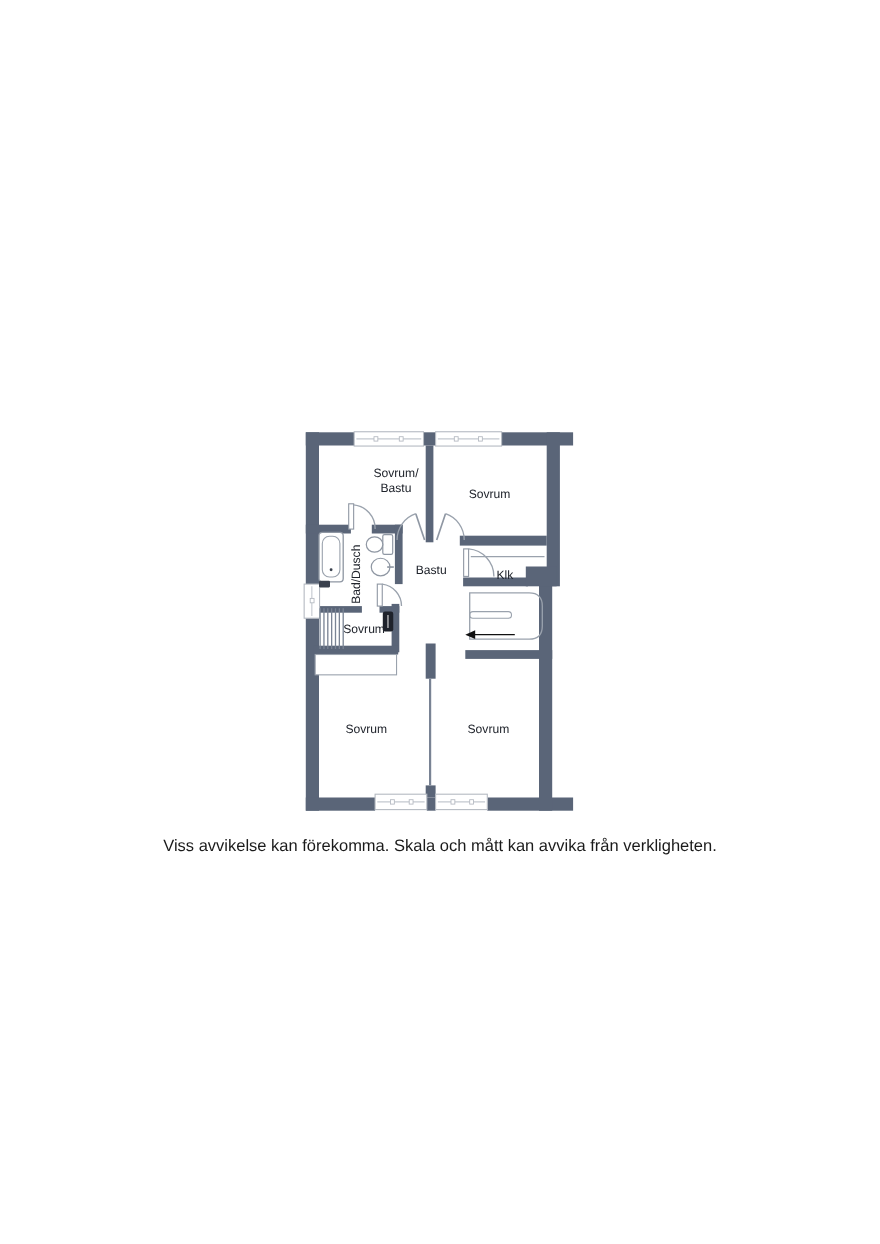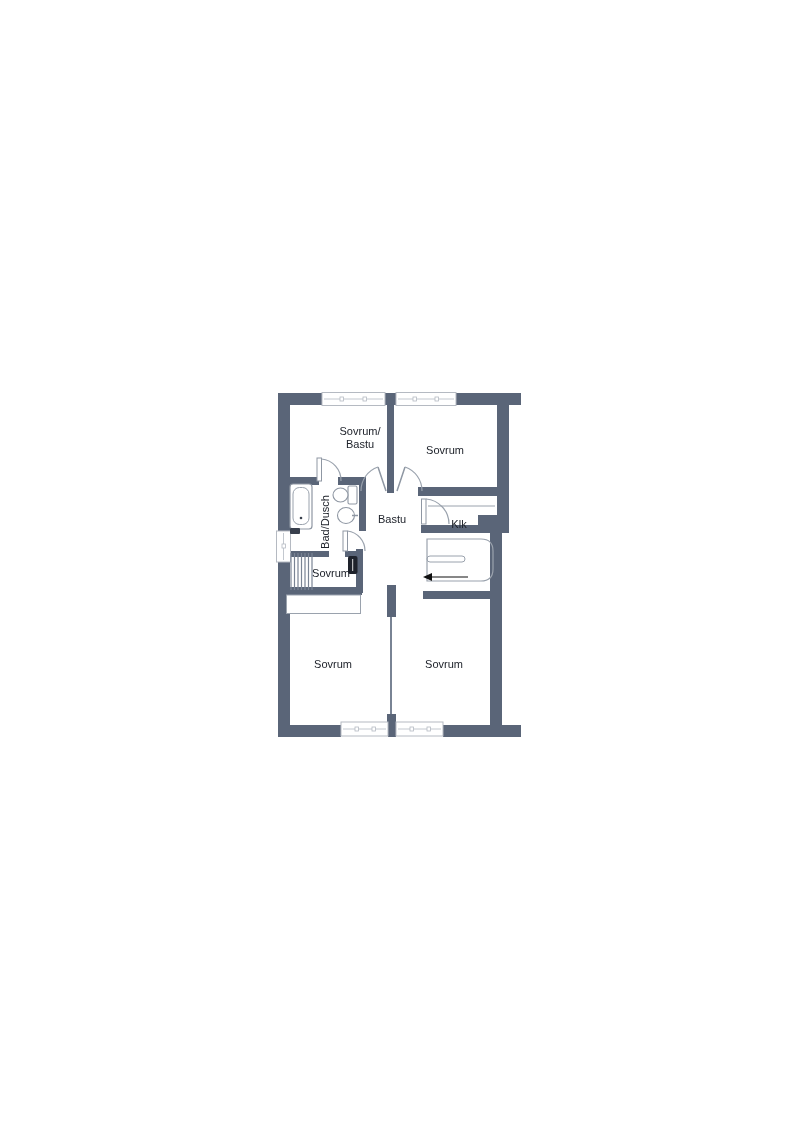--- a/index.html
+++ b/index.html
@@ -164,13 +164,14 @@
     </div>
     <div class="room-label" style="left:445px;top:450px;">Sovrum</div>
     <div class="room-label rot" style="left:325px;top:522px;">Bad/Dusch</div>
     <div class="room-label" style="left:392px;top:519px;">Bastu</div>
     <div class="room-label" style="left:459px;top:524px;">Klk</div>
     <div class="room-label" style="left:331px;top:573px;">Sovrum</div>
     <div class="room-label" style="left:333px;top:664px;">Sovrum</div>
     <div class="room-label" style="left:444px;top:664px;">Sovrum</div>
   </div>
 
+  <div class="disclaimer">Viss avvikelse kan förekomma. Skala och mått kan avvika från verkligheten.</div>
 </div>
 
 </body></html>

